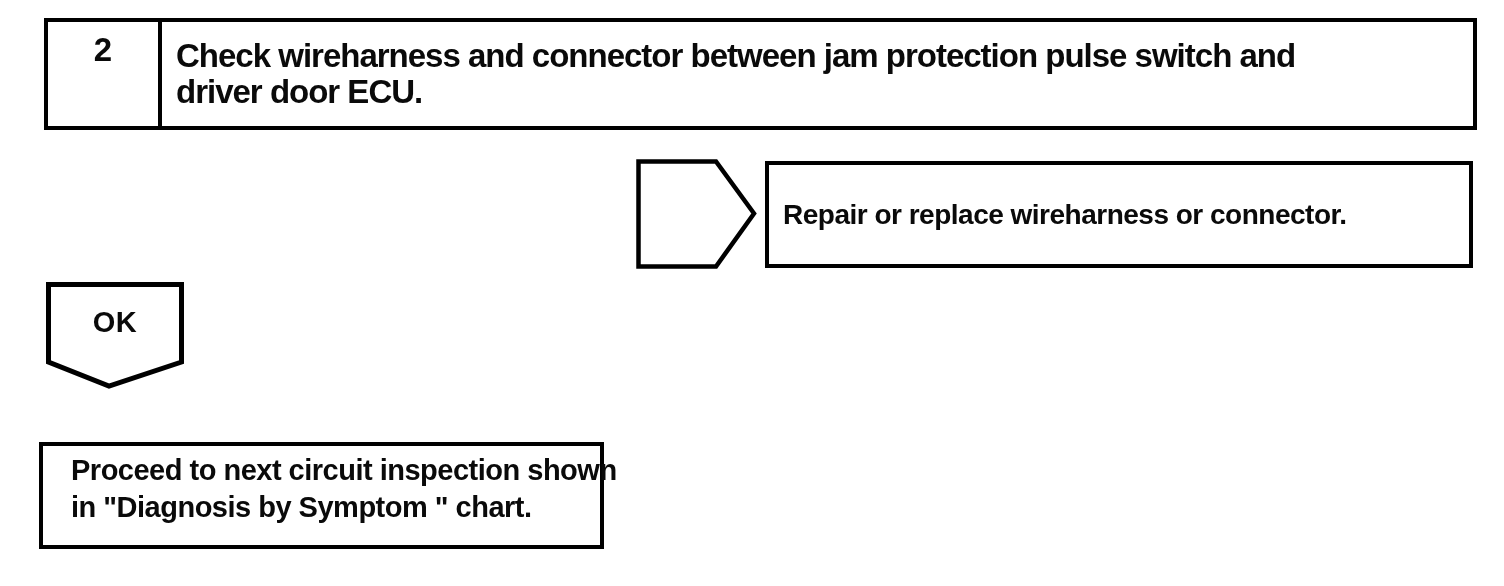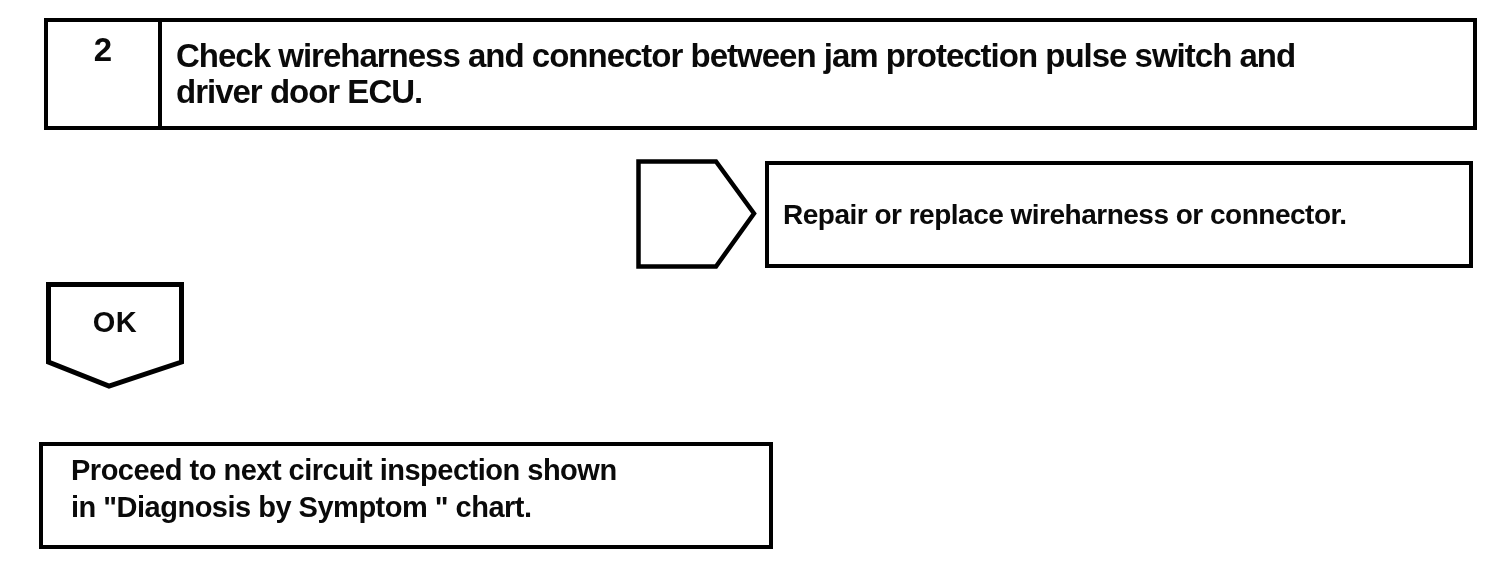--- a/index.html
+++ b/index.html
@@ -108,21 +108,21 @@
     align-items: center;
     justify-content: center;
     font-size: 29px;
     font-weight: bold;
     letter-spacing: 0.5px;
   }
   
   .proceed-box {
     left: 39px;
     top: 442px;
-    width: 734px;
+    width: 565px;
     height: 107px;
     padding: 6px 18px 0 28px;
   }
   .proceed-box .bold-line {
     font-size: 29px;
     line-height: 37px;
     letter-spacing: -0.5px;
   }
 </style>
 </head>

